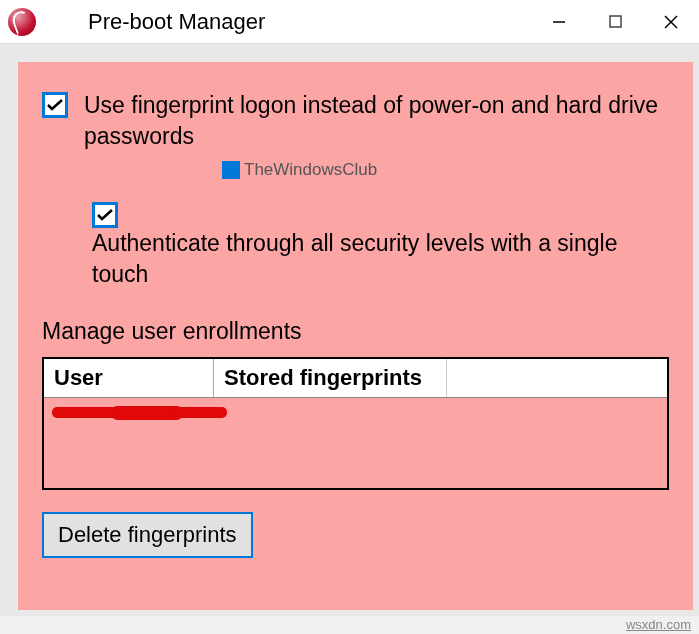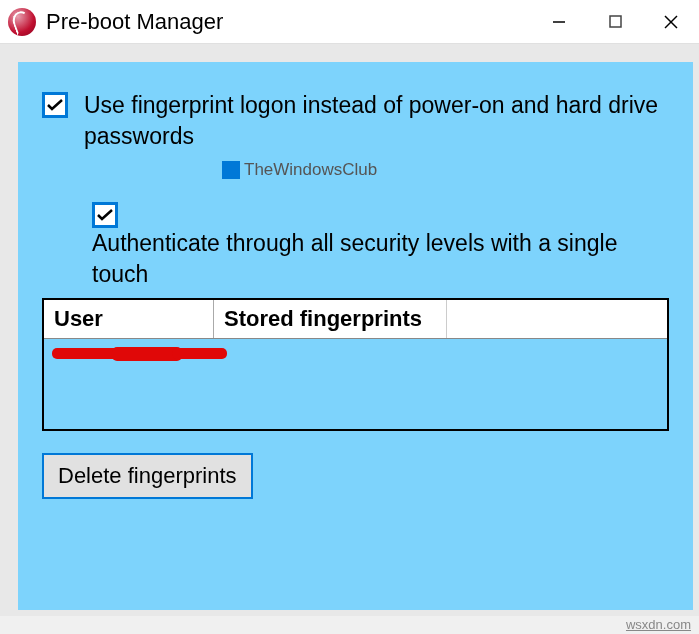--- a/index.html
+++ b/index.html
@@ -14,20 +14,21 @@
       height: 634px;
       position: relative;
     }
     .titlebar {
       height: 44px;
       background: #ffffff;
       display: flex;
       align-items: center;
       padding-left: 8px;
       border-bottom: 1px solid #e0e0e0;
+      gap: 42px;
     }
     .app-icon {
       width: 28px;
       height: 28px;
       border-radius: 50%;
       background: radial-gradient(circle at 35% 30%, #e8a0b0, #c01030 60%, #8a0020);
       margin-right: 10px;
       position: relative;
     }
     .app-icon::after {
@@ -61,21 +62,21 @@
       justify-content: center;
       font-size: 18px;
       color: #000;
     }
     .content-wrapper {
       background: #e8e8e8;
       padding: 18px 6px 6px 18px;
       height: calc(100% - 44px - 18px);
     }
     .content {
-      background: #7dd3fc;
+      background: #fca5a5;
       padding: 28px 24px 18px 24px;
       height: 100%;
       position: relative;
     }
     .checkbox-row {
       display: flex;
       align-items: flex-start;
       margin-bottom: 8px;
     }
     .checkbox-row.nested {
@@ -241,20 +242,21 @@
 
     <div class="checkbox-row nested">
       <div class="checkbox">
         <svg class="checkmark" viewBox="0 0 16 12">
             <polyline points="1,6 5,10 15,1" stroke="#000" stroke-width="2.5" fill="none"></polyline>
           </svg>
       </div>
       <div class="check-label">Authenticate through all security levels with a single touch</div>
     </div>
 
+    <div class="section-label">Manage user enrollments</div>
 
     <div class="table">
       <div class="table-header">
         <div class="th user">User</div>
         <div class="th fingerprints">Stored fingerprints</div>
         <div class="th spacer"></div>
       </div>
       <div class="table-body">
         <div class="table-row">
           <div class="redacted">

